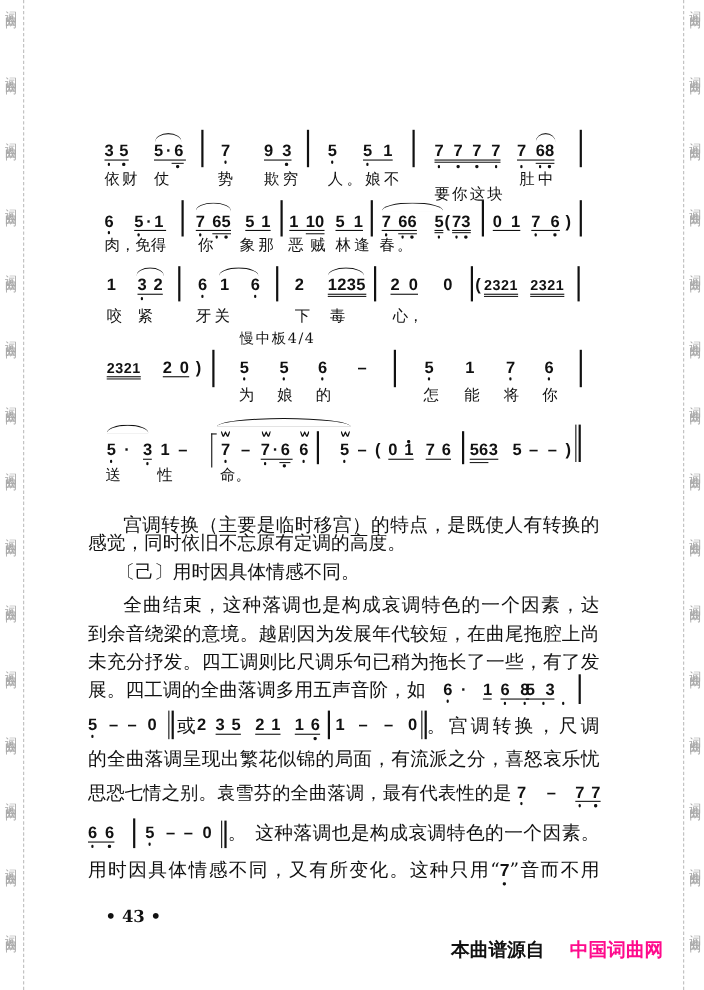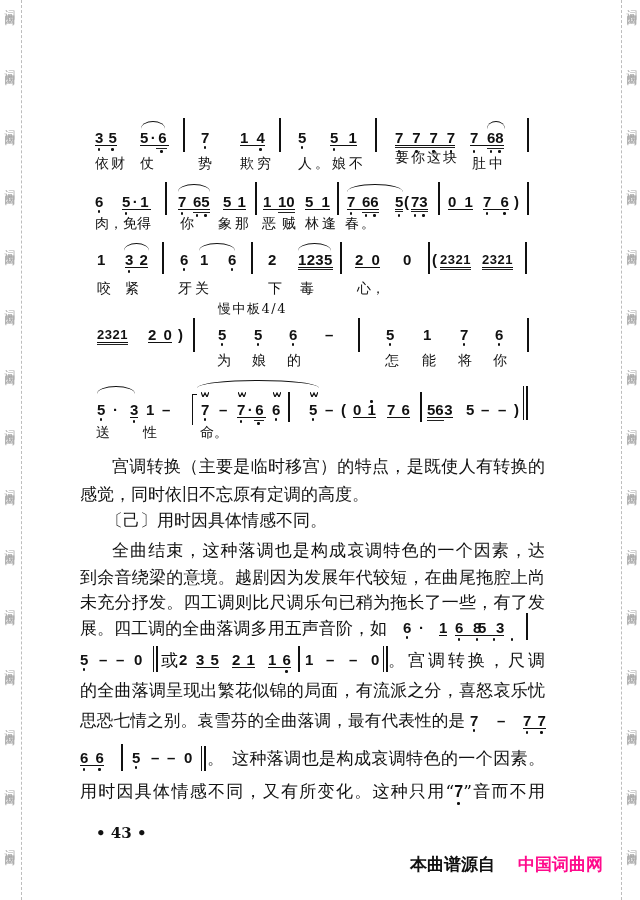--- a/index.html
+++ b/index.html
@@ -77,21 +77,21 @@
     <span class="wm-g">词曲网</span>
     <span class="wm-g">词曲网</span>
     <span class="wm-g">词曲网</span>
     <span class="wm-g">词曲网</span>
   </div>
 
   <div class="grp">
     <span class="nt u1" style="left:95px;top:131px;word-spacing:1px">3 5</span>
     <span class="nt u1" style="left:140px;top:131px;letter-spacing:2.5px">5·6</span>
     <span class="nt" style="left:201px;top:131px">7</span>
-    <span class="nt u1" style="left:240px;top:131px;word-spacing:4px">1 4</span>
+    <span class="nt u1" style="left:240px;top:131px;word-spacing:4px">9 3</span>
     <span class="nt" style="left:298px;top:131px">5</span>
     <span class="nt u1" style="left:330px;top:131px;word-spacing:6px">5 1</span>
     <span class="nt u2" style="left:395px;top:131px;word-spacing:4.7px">7 7 7 7</span>
     <span class="nt u1" style="left:470px;top:131px;word-spacing:4.5px">7 68</span>
     <i class="ulx" style="left:156px;top:147.5px;width:11px"></i>
     <i class="ulx" style="left:487px;top:147.5px;width:17px"></i>
     <i class="dl" style="left:97.9px;top:148px"></i>
     <i class="dl" style="left:111.4px;top:148px"></i>
     <i class="dl" style="left:160.4px;top:150px"></i>
     <i class="dl" style="left:203.9px;top:146px"></i>
@@ -109,21 +109,21 @@
     <i class="slur" style="left:487px;top:121px;width:18px"></i>
     <i class="bar" style="left:183px;top:118px;height:34px"></i>
     <i class="bar" style="left:279px;top:118px;height:34px"></i>
     <i class="bar" style="left:375px;top:118px;height:34px"></i>
     <i class="bar" style="left:527px;top:118px;height:34px"></i>
     <span class="lyr" style="left:95px;top:155px;letter-spacing:2px">依财</span>
     <span class="lyr" style="left:140px;top:155px">仗</span>
     <span class="lyr" style="left:198px;top:155px">势</span>
     <span class="lyr" style="left:240px;top:155px;letter-spacing:3px">欺穷</span>
     <span class="lyr" style="left:298px;top:155px;letter-spacing:3px">人。娘不</span>
-    <span class="lyr" style="left:395px;top:149px;letter-spacing:2px">要你这块</span>
+    <span class="lyr" style="left:395px;top:169px;letter-spacing:2px">要你这块</span>
     <span class="lyr" style="left:472px;top:155px;letter-spacing:3px">肚中</span>
   </div>
 
   <div class="grp">
     <span class="nt" style="left:95px;top:195px">6</span>
     <span class="nt u1" style="left:122px;top:195px;letter-spacing:2.5px">5·1</span>
     <span class="nt u1" style="left:178px;top:195px;word-spacing:2.5px">7 65</span>
     <span class="nt u1" style="left:223px;top:195px;word-spacing:2px">5 1</span>
     <span class="nt u1" style="left:263px;top:195px;word-spacing:2.5px">1 10</span>
     <span class="nt u1" style="left:305px;top:195px;word-spacing:4px">5 1</span>
@@ -275,21 +275,21 @@
     <i class="brk" style="left:192px;top:394px;height:30px"></i>
     <i class="bar" style="left:288px;top:392px;height:30px"></i>
     <i class="bar" style="left:420px;top:392px;height:30px"></i>
     <i class="dbar" style="left:523px;top:386px;height:34px"></i>
     <span class="lyr" style="left:96px;top:424px">送</span>
     <span class="lyr" style="left:143px;top:424px">性</span>
     <span class="lyr" style="left:200px;top:424px">命。</span>
   </div>
 
   <div class="grp">
-    <div class="txt just" style="left:112px;top:456px;width:433px">宫调转换（主要是临时移宫）的特点，是既使人有转换的</div>
+    <div class="txt just" style="left:112px;top:468px;width:433px">宫调转换（主要是临时移宫）的特点，是既使人有转换的</div>
     <div class="txt" style="left:80px;top:484px">感觉，同时依旧不忘原有定调的高度。</div>
     <div class="txt" style="left:106px;top:510px">〔己〕用时因具体情感不同。</div>
     <div class="txt just" style="left:112px;top:540px;width:433px">全曲结束，这种落调也是构成哀调特色的一个因素，达</div>
     <div class="txt just" style="left:80px;top:567px;width:465px">到余音绕梁的意境。越剧因为发展年代较短，在曲尾拖腔上尚</div>
     <div class="txt just" style="left:80px;top:592px;width:465px">未充分抒发。四工调则比尺调乐句已稍为拖长了一些，有了发</div>
 
     <div class="txt just" style="left:80px;top:618px;width:307px">展。四工调的全曲落调多用五声音阶，如</div>
     <span class="nt" style="left:403px;top:621px">6</span>
     <span class="nt" style="left:419px;top:621px">·</span>
     <span class="nt u1" style="left:439px;top:621px">1</span>

